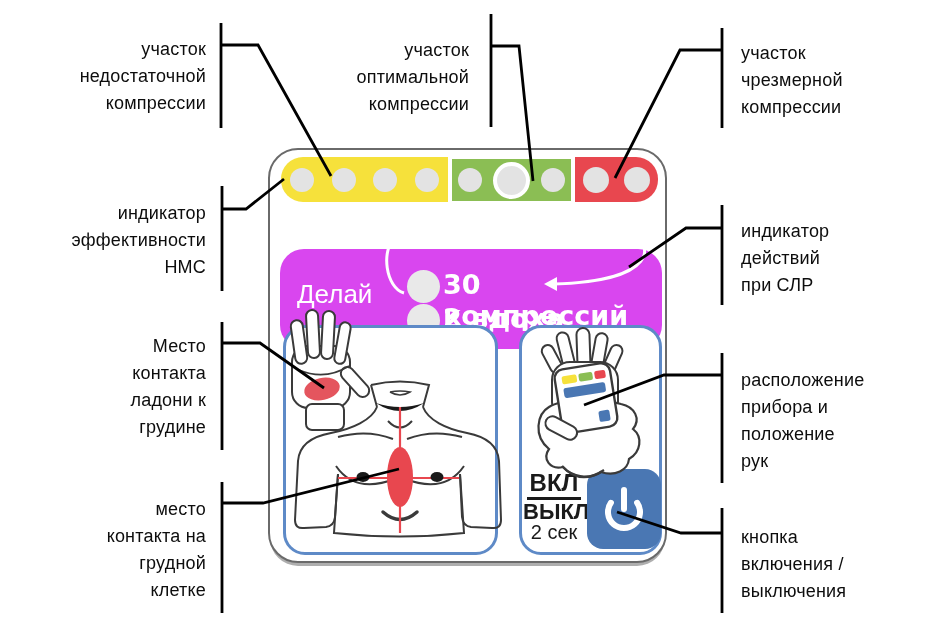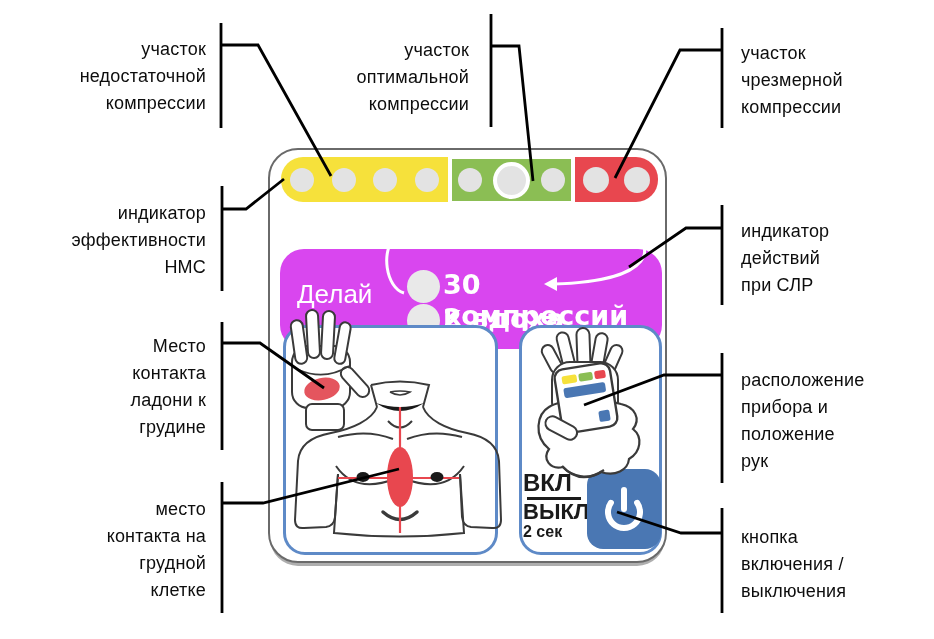--- a/index.html
+++ b/index.html
@@ -46,25 +46,25 @@
   .cpr-dot-1{left:127px;top:21px;}
   .cpr-dot-2{left:127px;top:55px;}
   .cpr-line{position:absolute;font-size:27px;font-weight:600;font-family:"DejaVu Sans",sans-serif;}
   .cpr-line-1{left:163px;top:20px;}
   .cpr-line-2{left:163px;top:54px;}
   
   .panel{position:absolute;border:3px solid #5E8AC7;border-radius:22px;background:#fff;box-sizing:border-box;}
   .panel-chest{left:13px; top:175px;width:215px;height:230px;}
   .panel-hands{left:249px;top:175px;width:143px;height:230px;}
   
-  .onoff{position:absolute;left:1px;top:142px;width:62px;color:#1a1a1a;}
+  .onoff{position:absolute;left:1px;top:142px;width:62px;text-align:center;color:#1a1a1a;}
   .onoff .on {font-size:24px;font-weight:bold;line-height:25px;}
   .onoff .sep{width:54px;border:none;border-top:3px solid #1a1a1a;margin:2px auto 2px auto;}
   .onoff .off{font-size:22px;font-weight:bold;line-height:20px;}
-  .onoff .dur{font-size:16px;font-weight:700;line-height:20px;}
+  .onoff .dur{font-size:20px;font-weight:400;line-height:20px;}
   .power-btn{
     position:absolute;left:65px;top:141px;width:74px;height:80px;
     background:#4A77B3;border-radius:16px;display:flex;align-items:center;justify-content:center;
   }
   
   .overlay{position:absolute;left:0;top:0;width:934px;height:639px;pointer-events:none;}
 </style>
 </head>
 <body>
 

